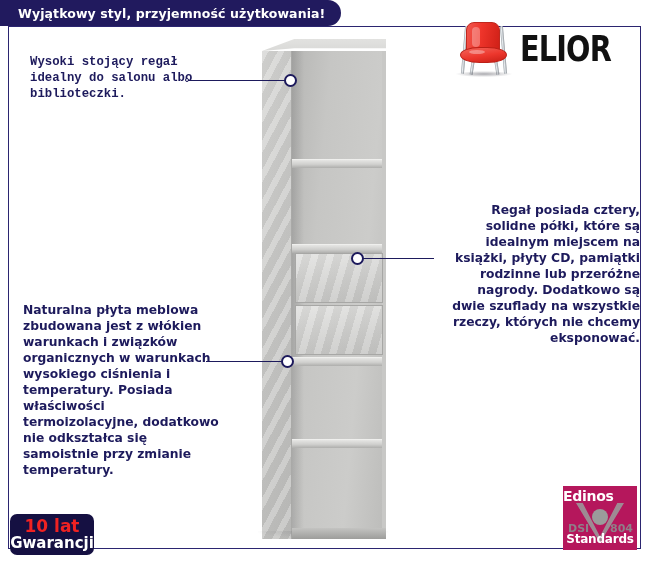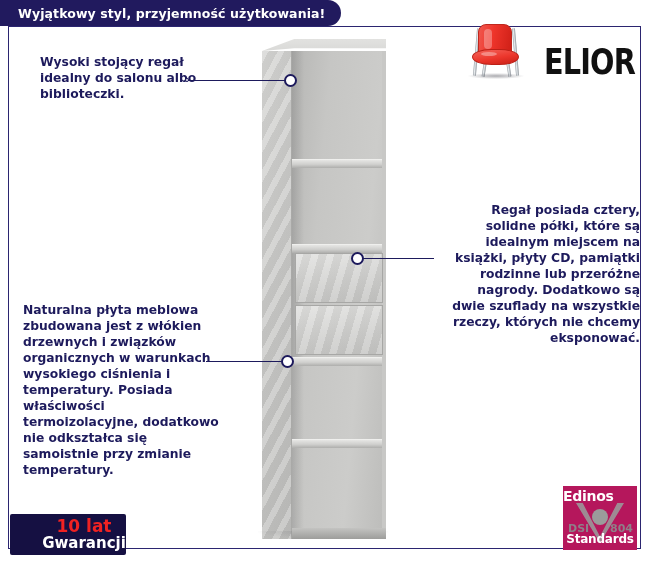--- a/index.html
+++ b/index.html
@@ -49,27 +49,26 @@
     font-size: 12.5px;
     font-weight: bold;
     letter-spacing: 0.1px;
     white-space: nowrap;
     font-family: "DejaVu Sans", sans-serif;
   }
 
   
   .logo {
     position: absolute;
-    left: 466px;
+    left: 454px;
     top: 18px;
     width: 160px;
     height: 62px;
     display: flex;
-    align-items: flex-end;
-    gap: 12px;
+    align-items: center;
   }
   .chair {
     position: relative;
     width: 60px;
     height: 58px;
     flex: 0 0 60px;
   }
   .chair-back {
     position: absolute;
     left: 12px;
@@ -145,21 +144,21 @@
   
   .callout {
     position: absolute;
     color: #1d1a5c;
     font-size: 12.3px;
     font-weight: bold;
     line-height: 1.30;
     font-family: "DejaVu Sans", sans-serif;
   }
   .callout p { margin: 0; }
-  #callout-top-left  { left: 40px;  top: 55px;  width: 215px; }
+  #callout-top-left  { left: 30px;  top: 55px;  width: 215px; font-family: Liberation Mono, monospace; }
   #callout-bottom-left { left: 23px; top: 303px; width: 210px; }
   #callout-right     { left: 435px; top: 203px; width: 205px; text-align: right; }
 
   
   .leader {
     position: absolute;
     height: 1px;
     background: #1d1a5c;
     z-index: 6;
   }
@@ -285,28 +284,27 @@
   }
 
   
   .warranty {
     position: absolute;
     left: 10px;
     top: 514px;
     width: 84px;
     height: 41px;
     background: #151042;
-    border-radius: 2px;
+    border-radius: 7px;
     z-index: 8;
     display: flex;
     flex-direction: column;
     align-items: center;
     justify-content: center;
     overflow: hidden;
-    padding-left: 32px;
   }
   .warranty-top {
     color: #f02222;
     font-size: 17px;
     font-weight: bold;
     line-height: 1;
     font-family: "DejaVu Sans", sans-serif;
   }
   .warranty-bottom {
     color: #ffffff;
@@ -444,21 +442,21 @@
 
   <div class="callout" id="callout-top-left">
     <p>Wysoki stojący regał</p>
     <p>idealny do salonu albo</p>
     <p>biblioteczki.</p>
   </div>
 
   <div class="callout" id="callout-bottom-left">
     <p>Naturalna płyta meblowa</p>
     <p>zbudowana jest z włókien</p>
-    <p>drzewnych i związków</p>
+    <p>warunkach i związków</p>
     <p>organicznych w warunkach</p>
     <p>wysokiego ciśnienia i</p>
     <p>temperatury. Posiada</p>
     <p>właściwości</p>
     <p>termoizolacyjne, dodatkowo</p>
     <p>nie odkształca się</p>
     <p>samoistnie przy zmianie</p>
     <p>temperatury.</p>
   </div>
 

